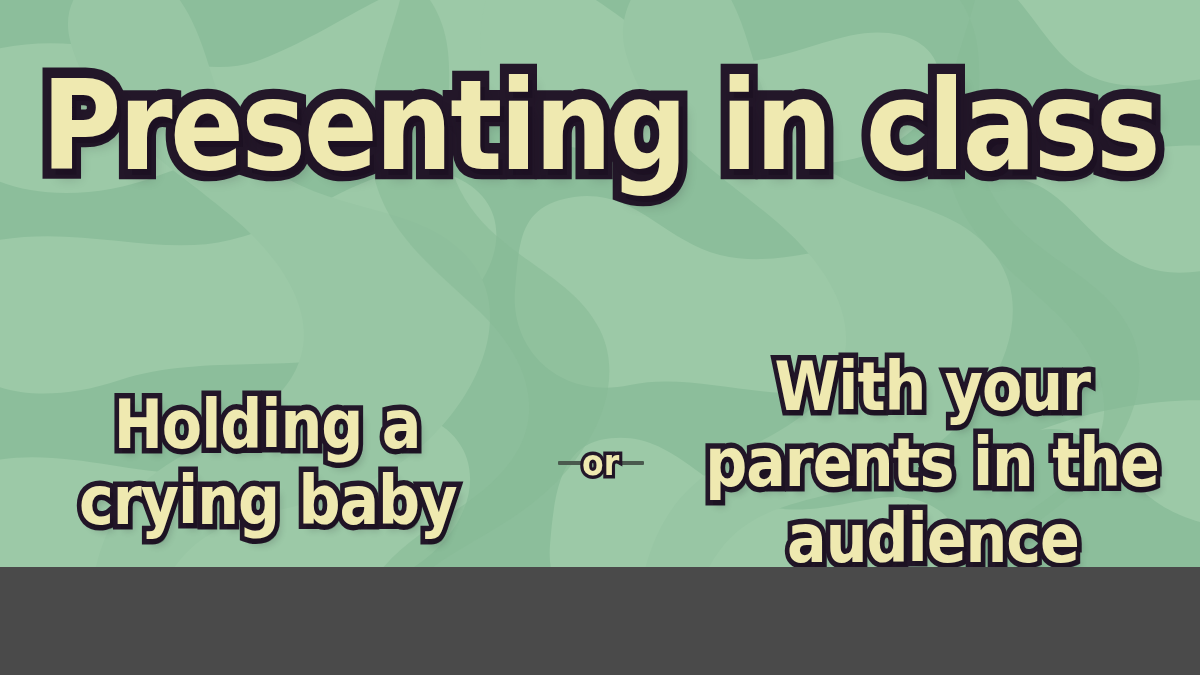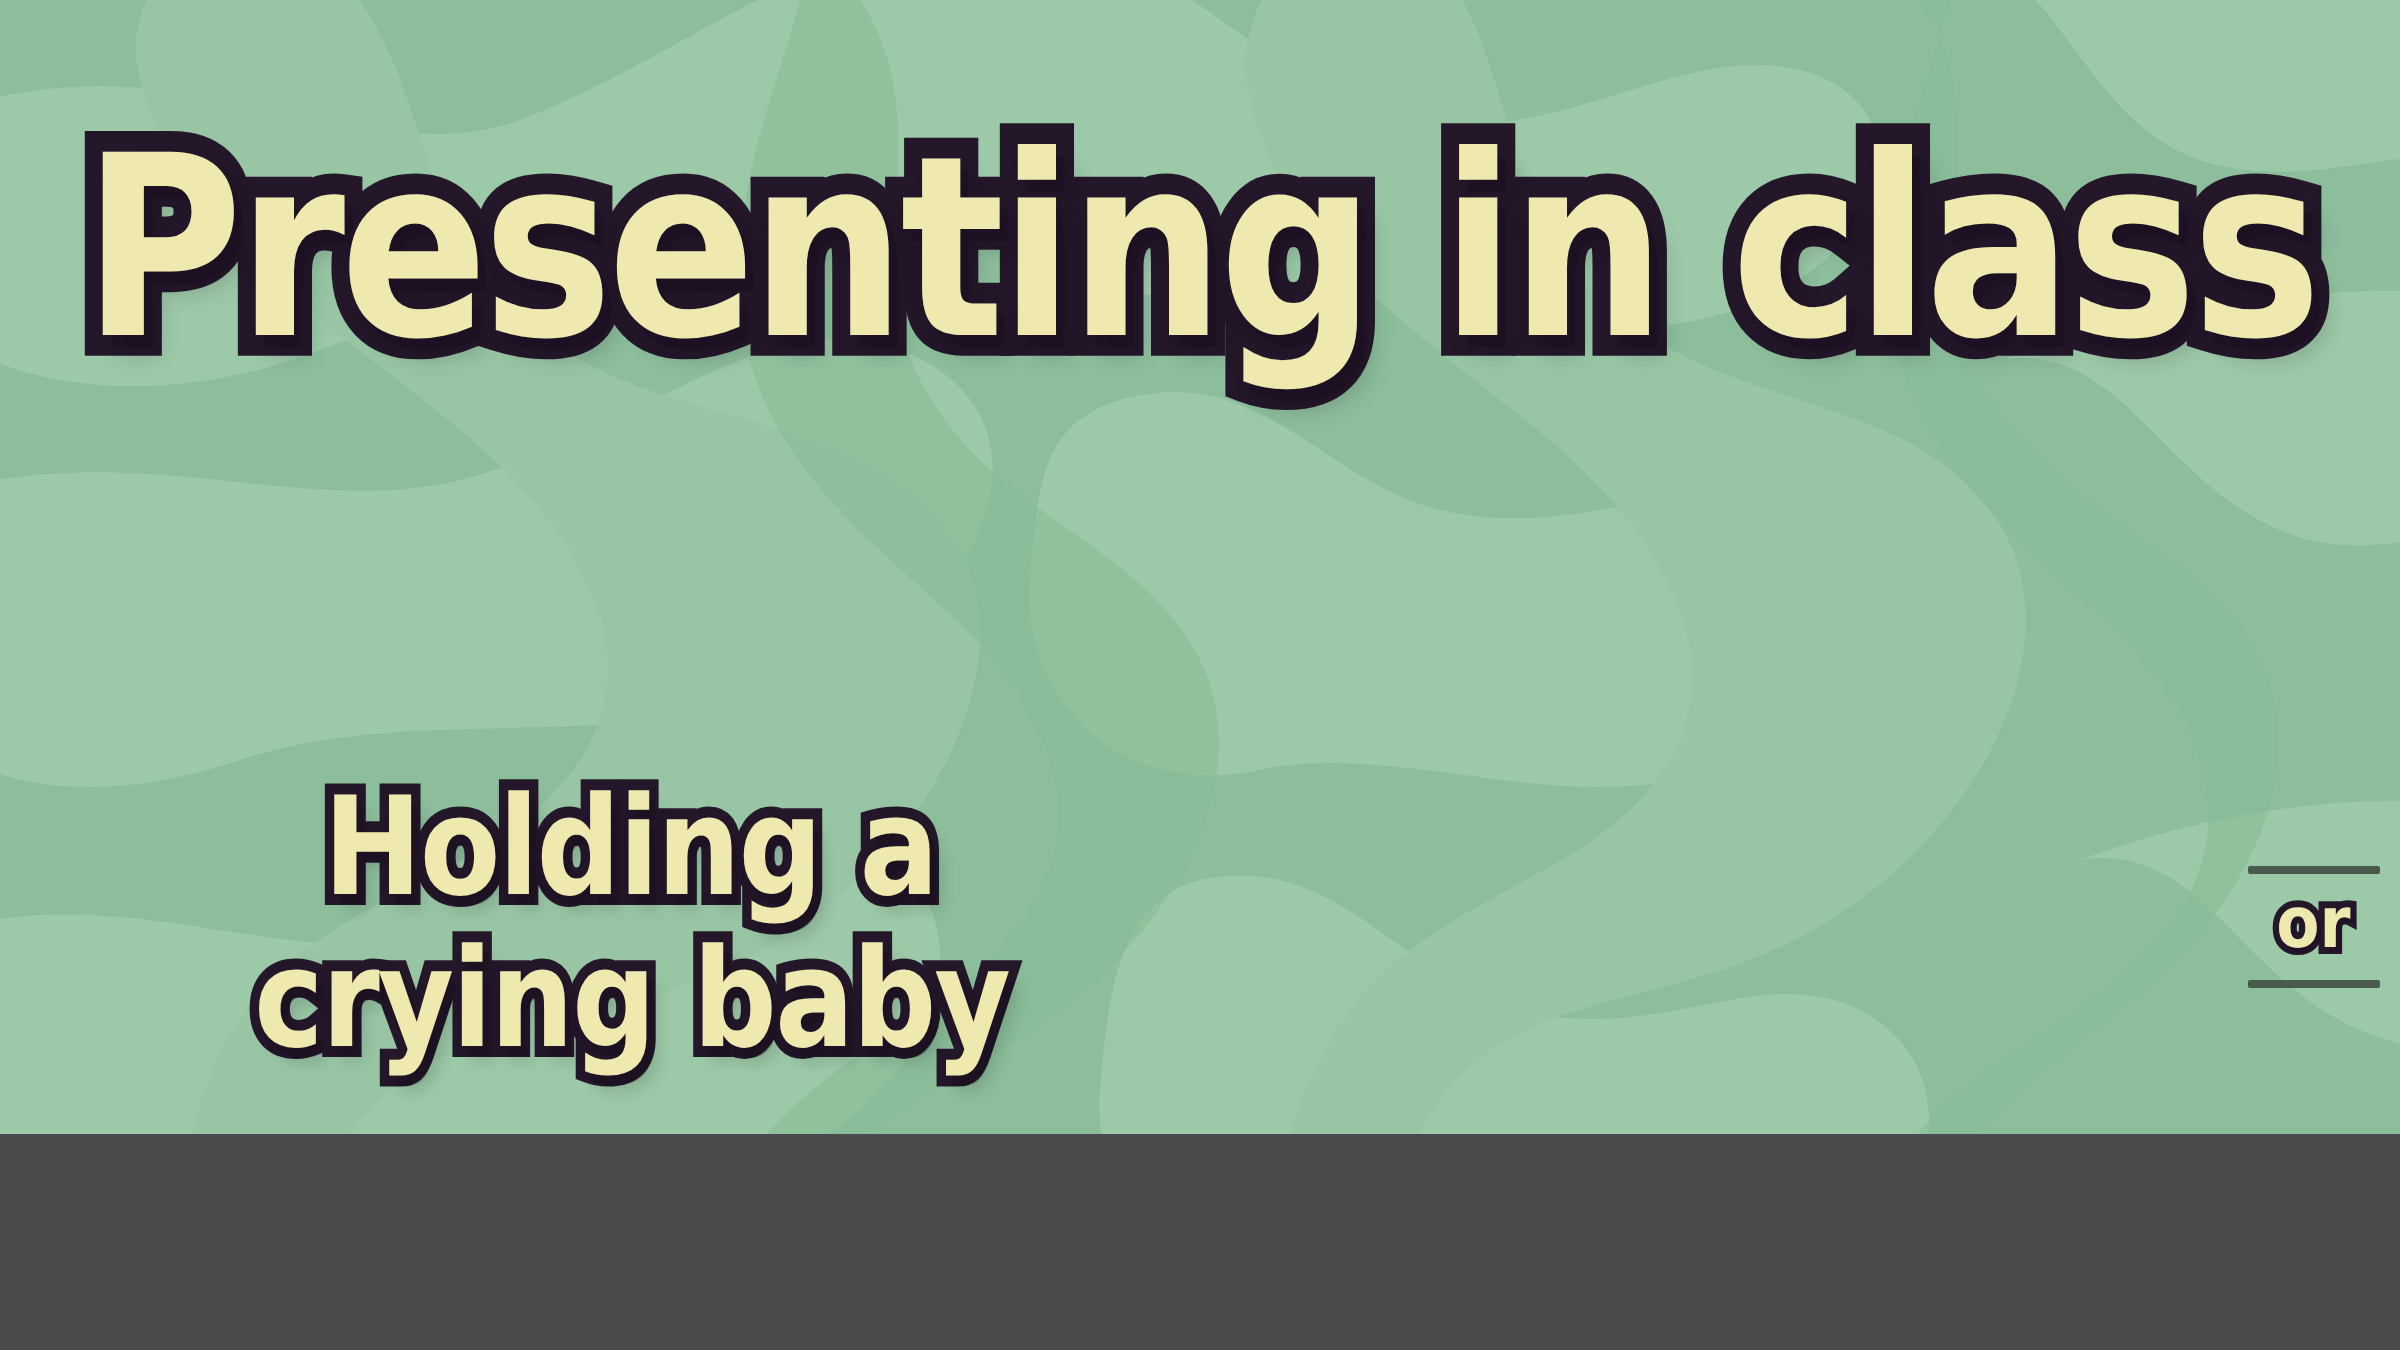--- a/index.html
+++ b/index.html
@@ -65,21 +65,20 @@
     justify-content: space-between;
     z-index: 5;
   }
   .side-col {
     width: 535px;
     text-align: left;
     display: flex;
     flex-direction: column;
     justify-content: center;
     align-items: center;
-    margin-left: 48px;
   }
   #left-col  { padding-right: 12px; }
   #right-col { padding-left: 10px; }
 
   .opt-line {
     font-family: "DejaVu Sans", sans-serif;
     font-weight: bold;
     font-size: 56px;
     line-height: 1.04;
     letter-spacing: -1px;
@@ -92,21 +91,21 @@
     transform: scaleX(1.05) scaleY(1.22);
     transform-origin: center center;
     margin: 9px 0;
     white-space: nowrap;
   }
 
   
   #or-divider {
     width: 86px;
     display: flex;
-    flex-direction: column;
+    flex-direction: row;
     align-items: center;
     justify-content: center;
     z-index: 6;
   }
   .or-rule {
     width: 66px;
     height: 4px;
     background: #4a5a4e;
     border-radius: 1px;
   }
@@ -181,15 +180,20 @@
       <div class="opt-line">Holding a</div>
       <div class="opt-line">crying baby</div>
     </div>
 
     <div id="or-divider">
       <div class="or-rule"></div>
       <div id="or-text">or</div>
       <div class="or-rule"></div>
     </div>
 
+    <div class="side-col" id="right-col">
+      <div class="opt-line">With your</div>
+      <div class="opt-line">parents in the</div>
+      <div class="opt-line">audience</div>
+    </div>
 
   </div>
 </div>
 
 </body></html>

